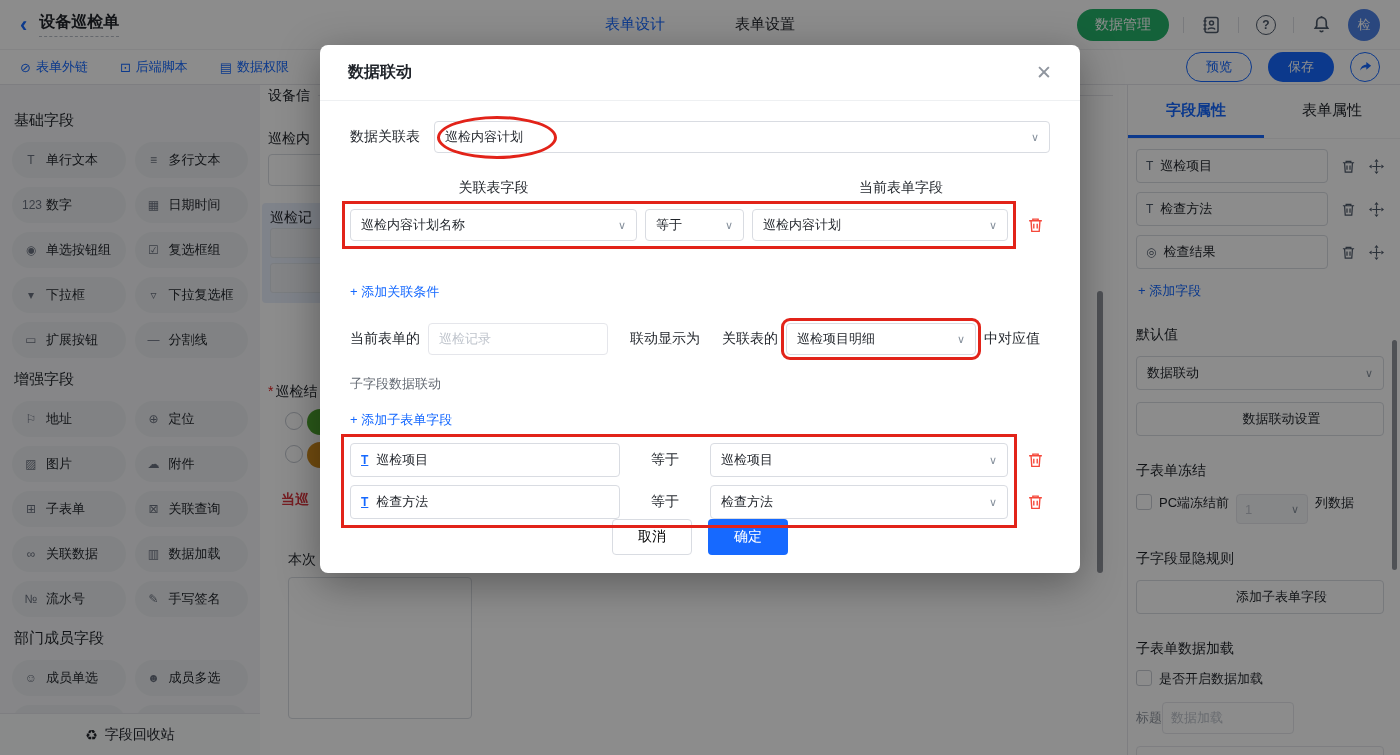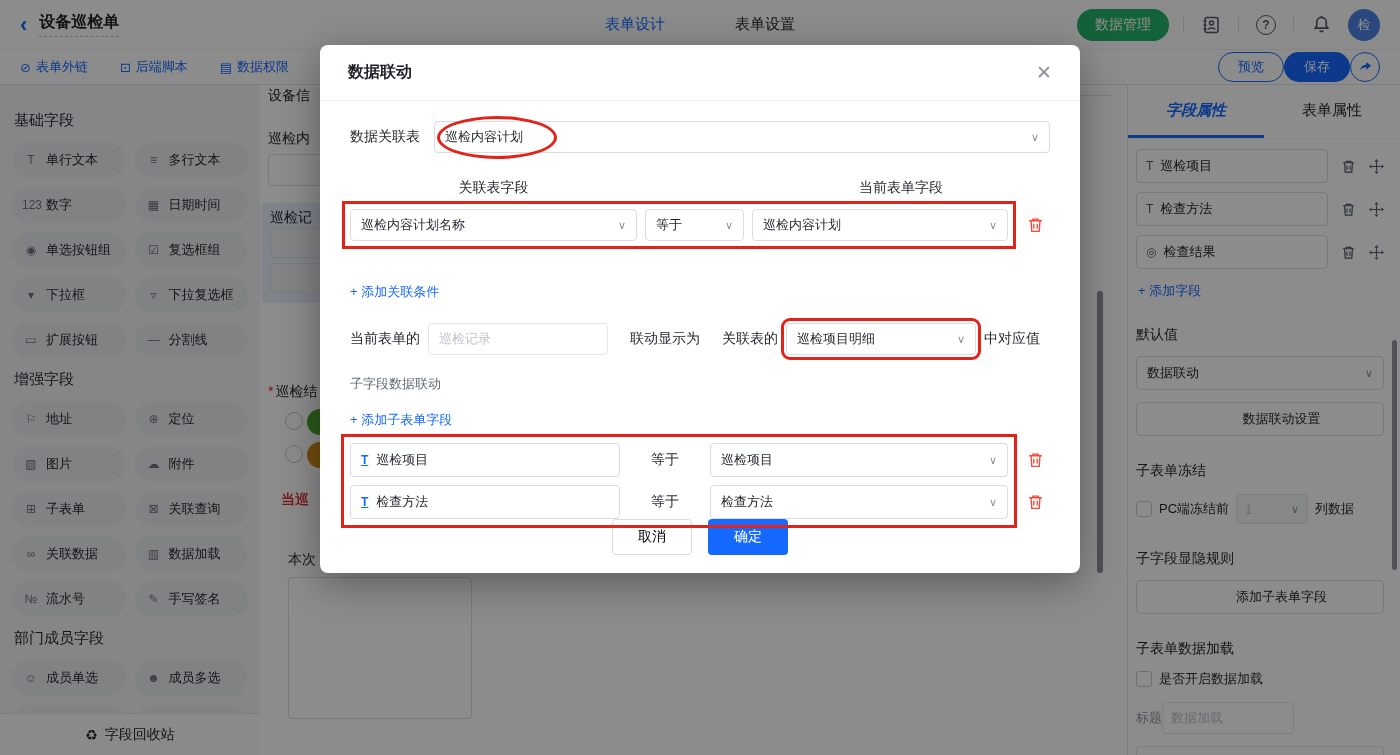--- a/index.html
+++ b/index.html
@@ -17,21 +17,21 @@
   .pill-green { background:#26b36a; color:#fff; border:none; height:32px; padding:0 18px; border-radius:16px; font-size:14px; cursor:pointer; }
   .tdiv { width:1px; height:16px; background:#dcdfe4; }
   .icon-btn { width:26px; height:26px; display:flex; align-items:center; justify-content:center; color:#4e5969; cursor:pointer; }
   .help-circle { width:20px; height:20px; border:1.6px solid #4e5969; border-radius:50%; display:flex; align-items:center; justify-content:center; font-size:12px; font-weight:bold; }
   .avatar { width:32px; height:32px; border-radius:50%; background:#4e82e6; color:#fff; display:flex; align-items:center; justify-content:center; font-size:13px; cursor:pointer; }
 
   
   .toolbar { height:35px; display:flex; align-items:center; padding:0 20px; border-bottom:1px solid #e5e6eb; background:#fff; }
   .tool-links { display:flex; gap:32px; }
   .tool-link { color:#1669ff; font-size:13px; display:flex; align-items:center; gap:5px; cursor:pointer; }
-  .toolbar-right { margin-left:auto; display:flex; align-items:center; }
+  .toolbar-right { margin-left:auto; display:flex; align-items:center; gap:16px; }
   .btn-preview { height:30px; width:66px; border:1px solid #1669ff; color:#1669ff; background:#fff; border-radius:15px; font-size:13px; cursor:pointer; }
   .btn-save { height:30px; width:66px; border:none; color:#fff; background:#1669ff; border-radius:15px; font-size:13px; cursor:pointer; }
   .btn-share { height:30px; width:30px; border:1px solid #1669ff; color:#1669ff; background:#fff; border-radius:50%; display:flex; align-items:center; justify-content:center; cursor:pointer; }
 
   
   .main { display:flex; height:670px; }
 
   
   .sidebar { width:260px; background:#f4f5f7; padding:14px 12px 0; position:relative; overflow:hidden; flex:none; }
   .side-sec-title { font-size:15px; font-weight:normal; margin:12px 2px 12px; }
@@ -51,34 +51,34 @@
   .cv-star { color:#e02020; margin-right:2px; }
   .cv-radio { position:absolute; width:18px; height:18px; border:1.5px solid #c2c7cf; border-radius:50%; background:#fff; }
   .cv-tag { position:absolute; width:26px; height:26px; border-radius:50%; }
   .cv-rule { position:absolute; color:#d9363e; font-size:14px; font-weight:bold; white-space:nowrap; }
   .cv-scroll { position:absolute; right:24px; top:206px; width:6px; height:282px; background:#90949c; border-radius:3px; }
 
   
   .panel { width:273px; border-left:1px solid #e5e6eb; background:#fff; position:relative; flex:none; }
   .panel-tabs { height:54px; display:flex; border-bottom:1px solid #f0f1f3; }
   .ptab { flex:1; display:flex; align-items:center; justify-content:center; font-size:15px; border-bottom:3px solid transparent; cursor:pointer; }
-  .ptab.active { color:#1669ff; border-bottom-color:#1669ff; font-weight:bold;font-style:italic; }
+  .ptab.active { color:#1669ff; border-bottom-color:#1669ff; font-weight:bold; }
   .panel-body { padding:10px 16px 0 8px; }
   .pfield-row { display:flex; align-items:center; margin-bottom:9px; }
   .pfield-box { flex:1; height:34px; border:1px solid #d9dce2; border-radius:4px; display:flex; align-items:center; gap:7px; padding:0 9px; font-size:13px; background:#fff; cursor:pointer; }
   .pfield-box .ic { color:#4e5969; font-size:12px; }
   .pficons { display:flex; gap:13px; margin-left:13px; color:#4e5969; }
   .pficons svg { cursor:pointer; }
   .plink { color:#1669ff; font-size:13px; margin:4px 0 0 2px; display:inline-block; cursor:pointer; }
   .phead { font-size:14px; font-weight:normal; margin-top:26px; }
   .pselect { margin-top:12px; height:34px; border:1px solid #d9dce2; border-radius:4px; display:flex; align-items:center; justify-content:space-between; padding:0 10px; font-size:13px; cursor:pointer; background:#fff; }
   .chev { color:#86909c; font-size:11px; }
   .pbtn { margin-top:12px; width:100%; height:34px; border:1px solid #d9dce2; border-radius:4px; background:#fff; font-size:13px; color:#1f2329; cursor:pointer;padding-left:43px; }
   .pbtn.disabled { color:#bfc4cc; border-color:#e5e6eb; }
-  .pcheck-row { display:flex; align-items:center; gap:7px; margin-top:14px; font-size:13px; }
+  .pcheck-row { display:flex; align-items:flex-start; gap:7px; margin-top:14px; font-size:13px; }
   .checkbox { width:16px; height:16px; border:1px solid #c9cdd4; border-radius:3px; background:#fff; flex:none; cursor:pointer; }
   .mini-select { width:72px; height:30px; border:1px solid #e5e6eb; border-radius:4px; background:#f5f6f8; color:#c0c4cc; display:flex; align-items:center; justify-content:space-between; padding:0 8px; font-size:13px; }
   .gray { color:#8f959e; }
   .title-row { display:flex; align-items:center; gap:0; margin-top:14px; font-size:13px; }
   .dis-input { width:132px; height:32px; border:1px solid #e5e6eb; border-radius:4px; color:#bfc4cc; padding:0 8px; font-size:13px; background:#fff; }
   .panel-scroll { position:absolute; right:3px; top:255px; width:5px; height:230px; background:#90949c; border-radius:3px; }
 
   
   .overlay { position:absolute; inset:0; background:rgba(0,0,0,0.45); z-index:50; }
   .modal { position:absolute; left:320px; top:45px; width:760px; height:528px; background:#fff; border-radius:8px; z-index:60; box-shadow:0 10px 40px rgba(0,0,0,0.35); display:flex; flex-direction:column; }

